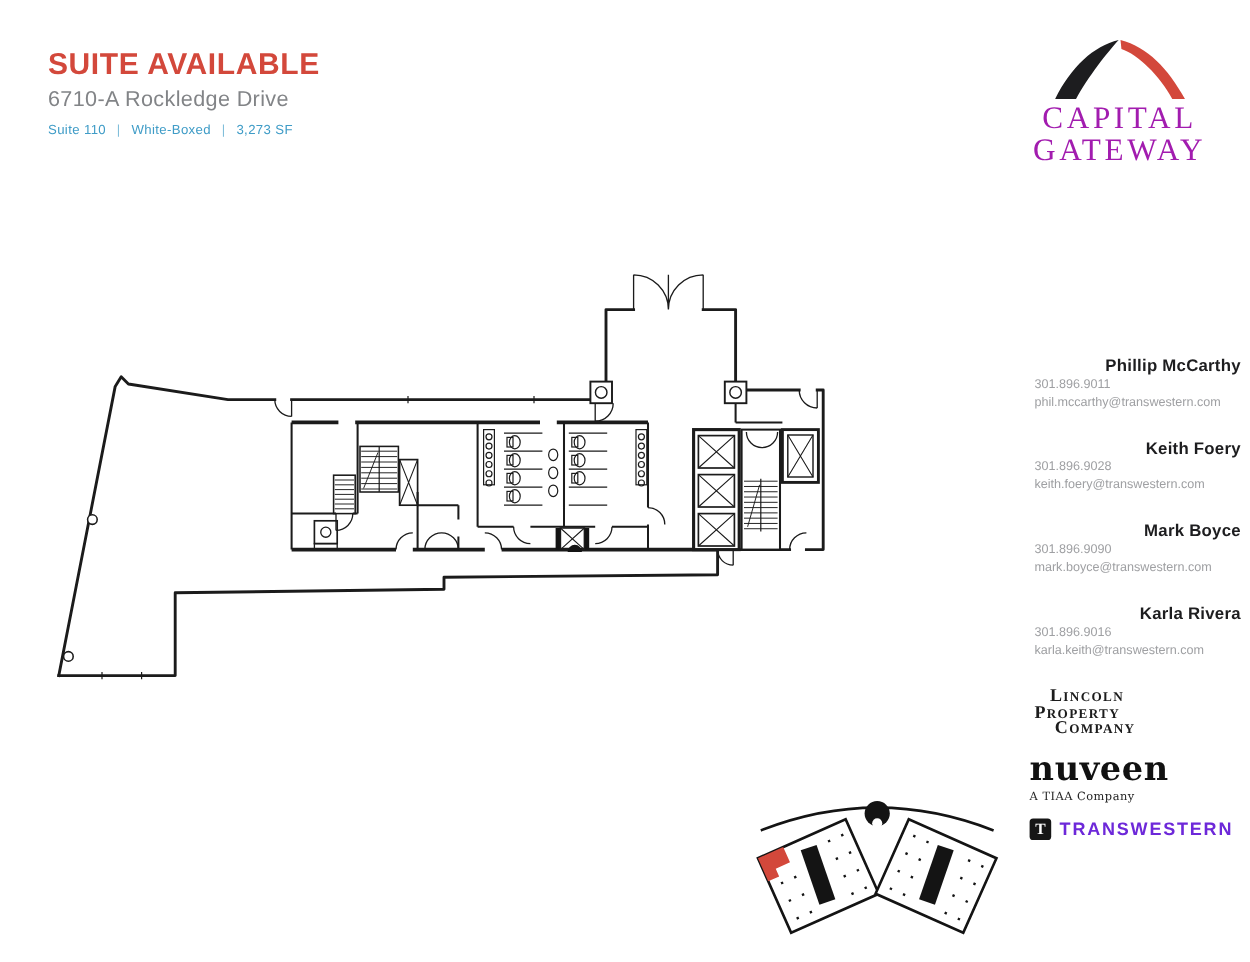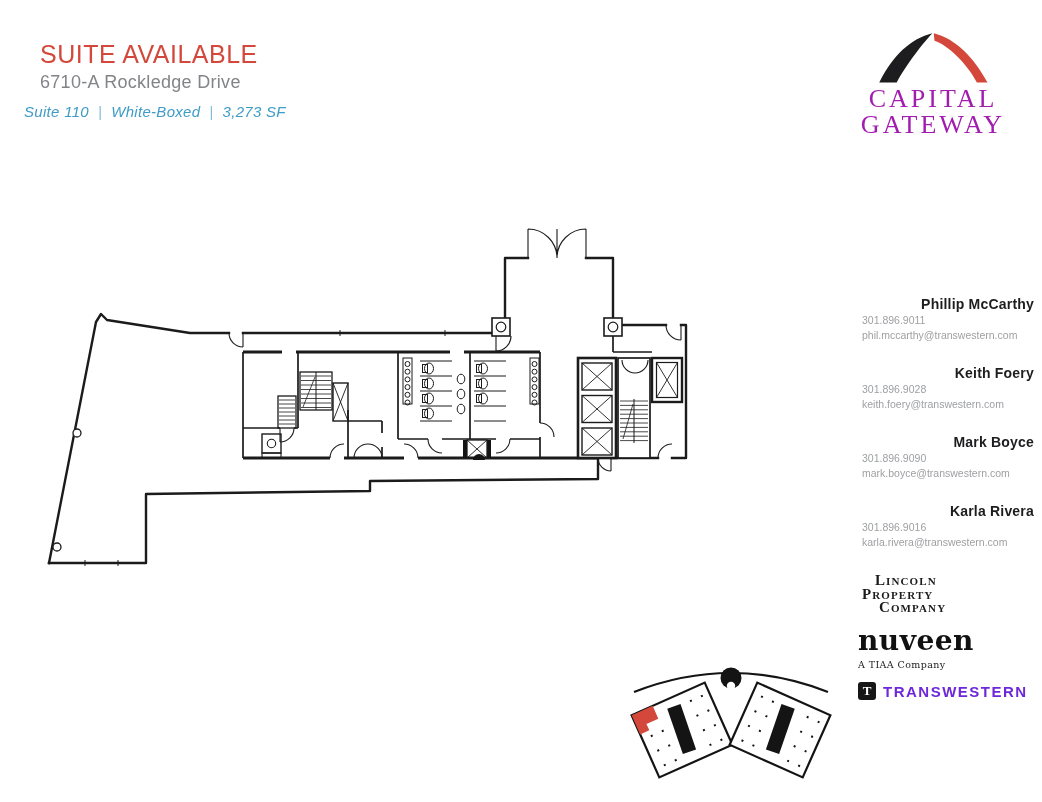--- a/index.html
+++ b/index.html
@@ -7,23 +7,23 @@
     --accent-blue:#3f9cc7;
     --text-gray:#828487;
     --light-gray:#9fa0a3;
     --ink:#1b1b1b;
   }
   *{margin:0;padding:0;box-sizing:border-box;}
   body{background:#e8e8e8;font-family:"Liberation Sans",sans-serif;}
   .page{position:relative;width:1042px;height:802px;background:#ffffff;overflow:hidden;margin:0 auto;}
 
   
-  .hdr-title{position:absolute;left:40px;top:40px;font-size:25px;font-weight:400;letter-spacing:.5px;color:var(--accent-red);text-align:center;}
+  .hdr-title{position:absolute;left:40px;top:40px;font-size:25px;font-weight:700;letter-spacing:.5px;color:var(--accent-red);text-align:center;}
   .hdr-sub{position:absolute;left:40px;top:72px;font-size:18px;color:var(--text-gray);letter-spacing:.3px;}
-  .hdr-specs{position:absolute;left:24px;top:103px;font-size:15px;color:var(--accent-blue);letter-spacing:.3px;font-style:italic;}
+  .hdr-specs{position:absolute;left:40px;top:103px;font-size:11px;color:var(--accent-blue);letter-spacing:.3px;}
   .hdr-specs .sep{opacity:.65;margin:0 9px;font-weight:400;}
 
   
   .cg{position:absolute;left:845px;top:28px;width:176px;text-align:center;color:#a21caf;}
   .cg svg{display:block;margin:0 auto 2px auto;}
   .cg .cg-line{font-family:"Liberation Serif",serif;font-size:26px;line-height:26px;letter-spacing:3px;}
 
   
   .contacts{position:absolute;left:862px;top:296px;width:172px;}
   .contact{margin-bottom:22px;}
@@ -234,21 +234,21 @@
       <div class="em">keith.foery@transwestern.com</div>
     </div>
     <div class="contact">
       <div class="nm">Mark Boyce</div>
       <div class="ph">301.896.9090</div>
       <div class="em">mark.boyce@transwestern.com</div>
     </div>
     <div class="contact">
       <div class="nm">Karla Rivera</div>
       <div class="ph">301.896.9016</div>
-      <div class="em">karla.rivera@transwestern.com</div>
+      <div class="em">karla.keith@transwestern.com</div>
     </div>
   </div>
 
   <div class="lpc">
     <div class="lpc-line lpc-l1">LINCOLN</div>
     <div class="lpc-line">PROPERTY</div>
     <div class="lpc-line lpc-l3">COMPANY</div>
   </div>
 
   <div class="nuveen">

